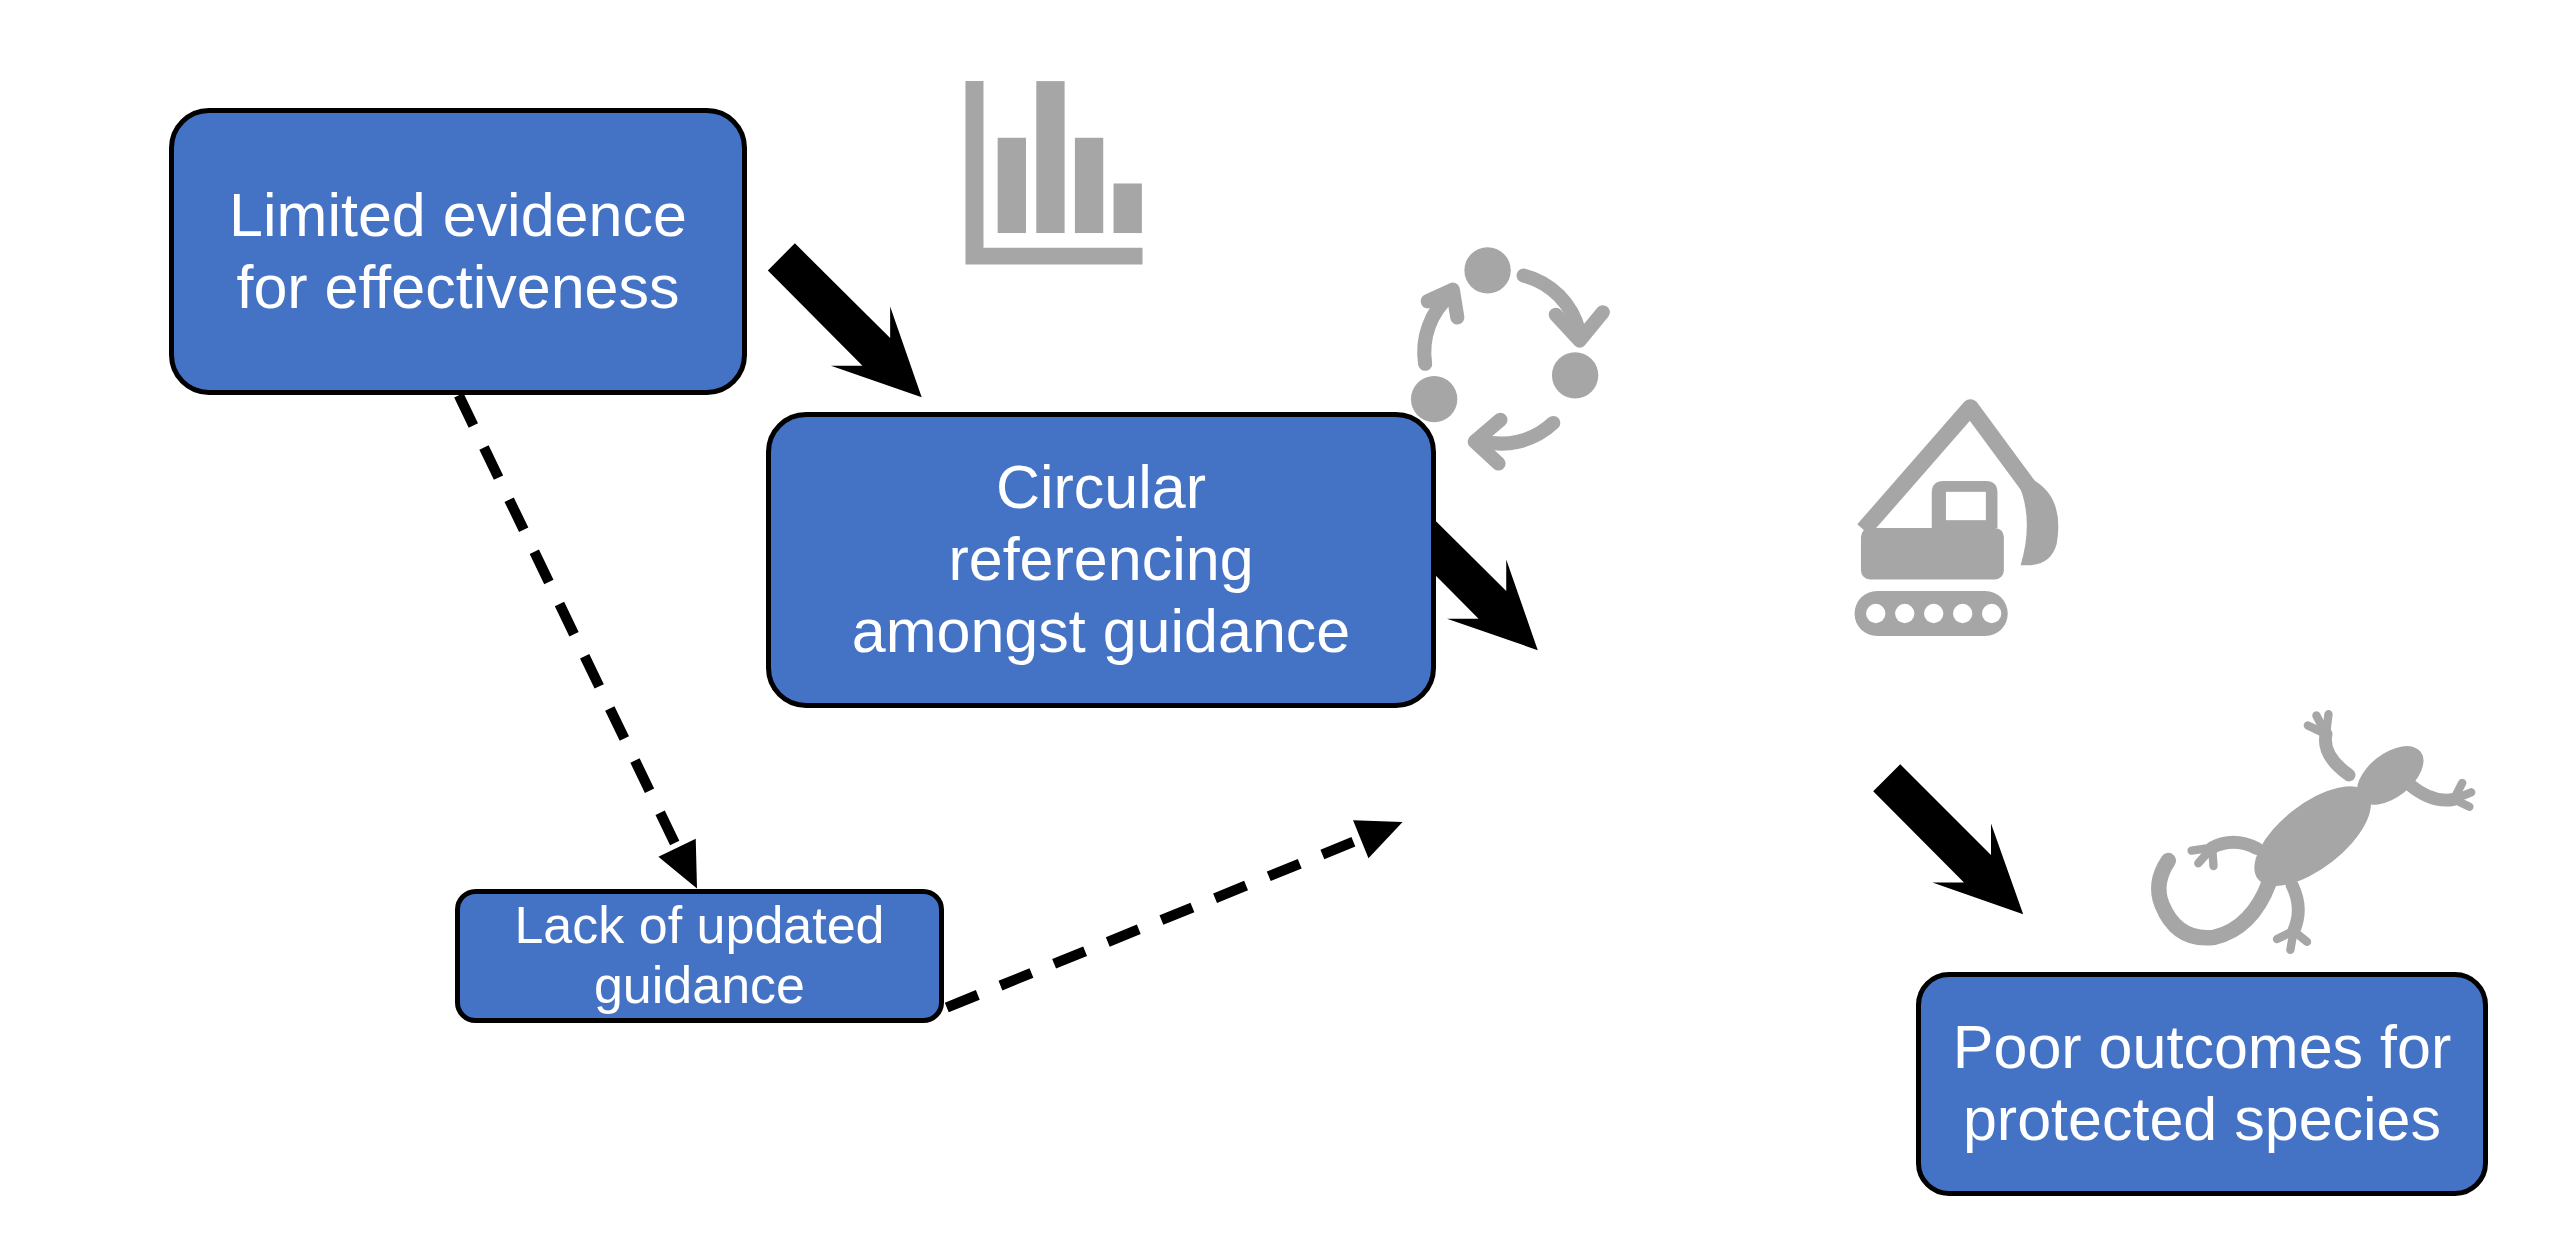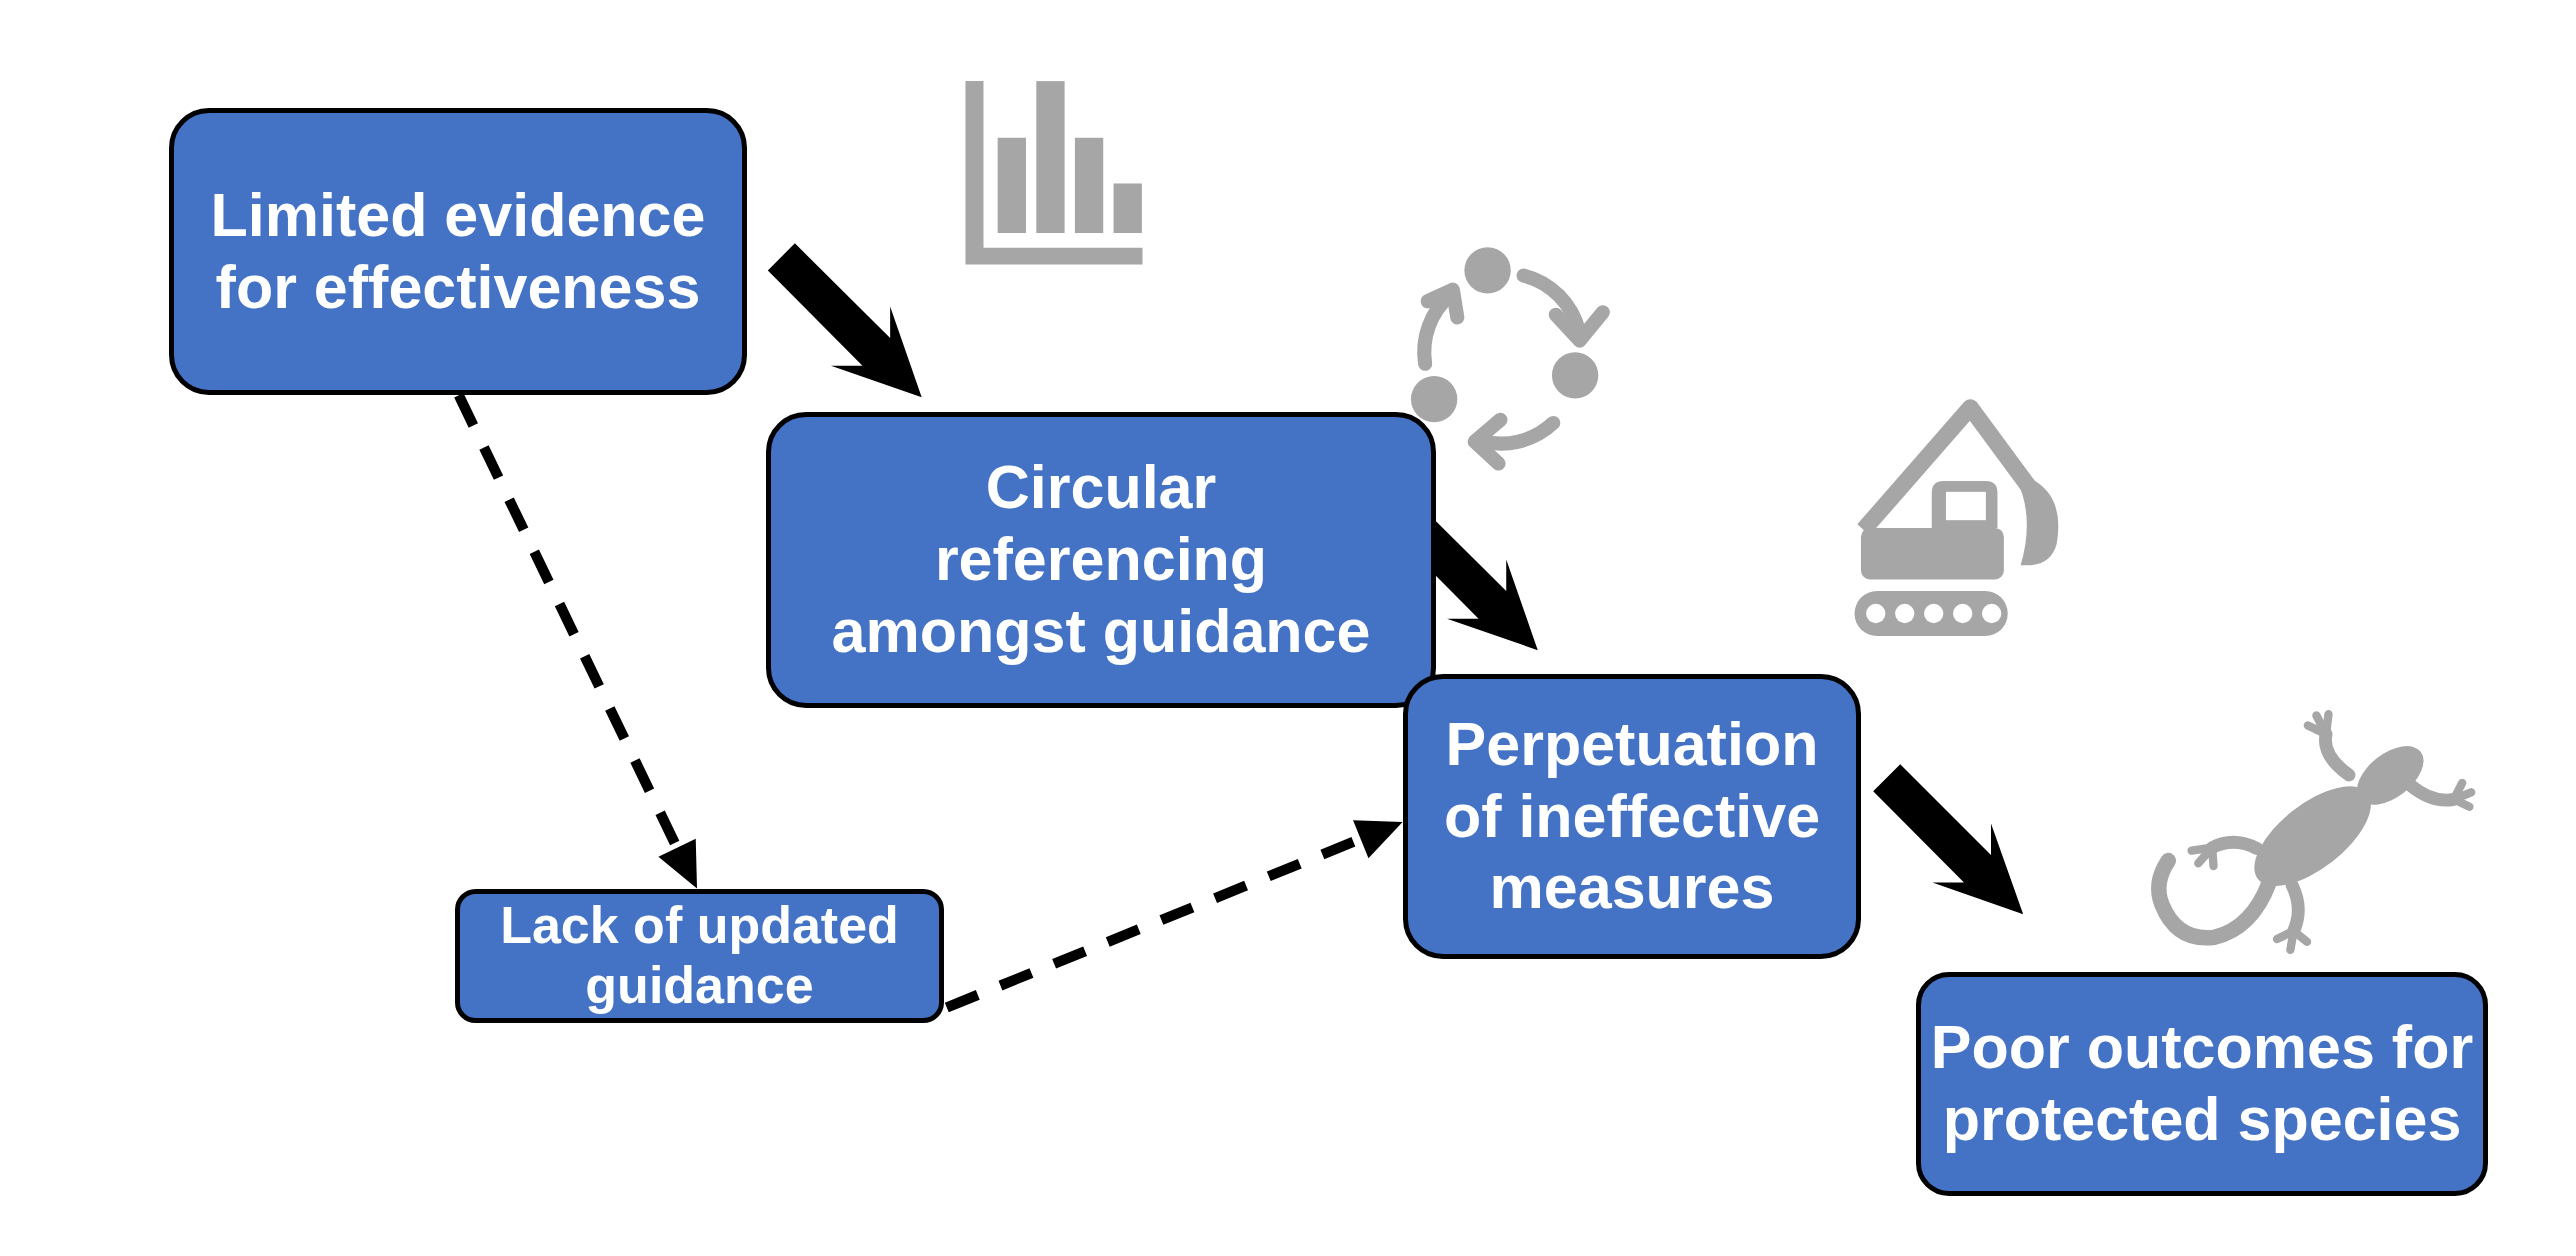--- a/index.html
+++ b/index.html
@@ -1,21 +1,21 @@
 <!DOCTYPE html>
 <html style="--bg: #ffffff; --node-fill: #4472c4; --node-border: #000000; --node-text: #ffffff; --icon-gray: #a6a6a6; --arrow-color: #000000;font-size:10.3px"><head>
 <meta charset="utf-8">
 <style>
   html,body{margin:0;padding:0;background:#fff;}
   #canvas{position:relative;width:2576px;height:1256px;background:var(--bg,#fff);overflow:hidden;
           font-family:"Liberation Sans",sans-serif;}
   .node{position:absolute;box-sizing:border-box;background:var(--node-fill,#4472c4);
         border:5.2px solid var(--node-border,#000);color:var(--node-text,#fff);
         display:flex;align-items:center;justify-content:center;text-align:center;
-        white-space:pre-line;line-height:1.18;font-weight:bold;}
+        white-space:pre-line;line-height:1.18;}
   svg{position:absolute;left:0;top:0;}
   .gray-fill{fill:var(--icon-gray,#a6a6a6);}
   .gray-stroke{stroke:var(--icon-gray,#a6a6a6);fill:none;}
   .black-fill{fill:var(--arrow-color,#000);}
   .dash{stroke:var(--arrow-color,#000);stroke-width:16;stroke-dasharray:52 38;fill:none;}
 </style>
 </head>
 <body>
 
 <div id="canvas">
@@ -110,23 +110,20 @@
     </g>
   </svg>
 
   <div class="node" style="left:169px;top:108px;width:578px;height:287px;border-radius:40px;font-size:61px;">Limited evidence
 for effectiveness</div>
 
   <div class="node" style="left:766px;top:412px;width:670px;height:296px;border-radius:40px;font-size:61px;">Circular
 referencing
 amongst guidance</div>
 
-  <div class="node" style="left:1403px;top:674px;width:458px;height:285px;border-radius:40px;font-size:61px;">Perpetuation
-of ineffective
-measures</div>
 
   <div class="node" style="left:1916px;top:972px;width:572px;height:224px;border-radius:33px;font-size:61px;">Poor outcomes for
 protected species</div>
 
   <div class="node" style="left:455px;top:889px;width:489px;height:134px;border-radius:20.6px;font-size:52px;line-height:1.15;">Lack of updated
 guidance</div>
 </div>
 
 
 </body></html>

